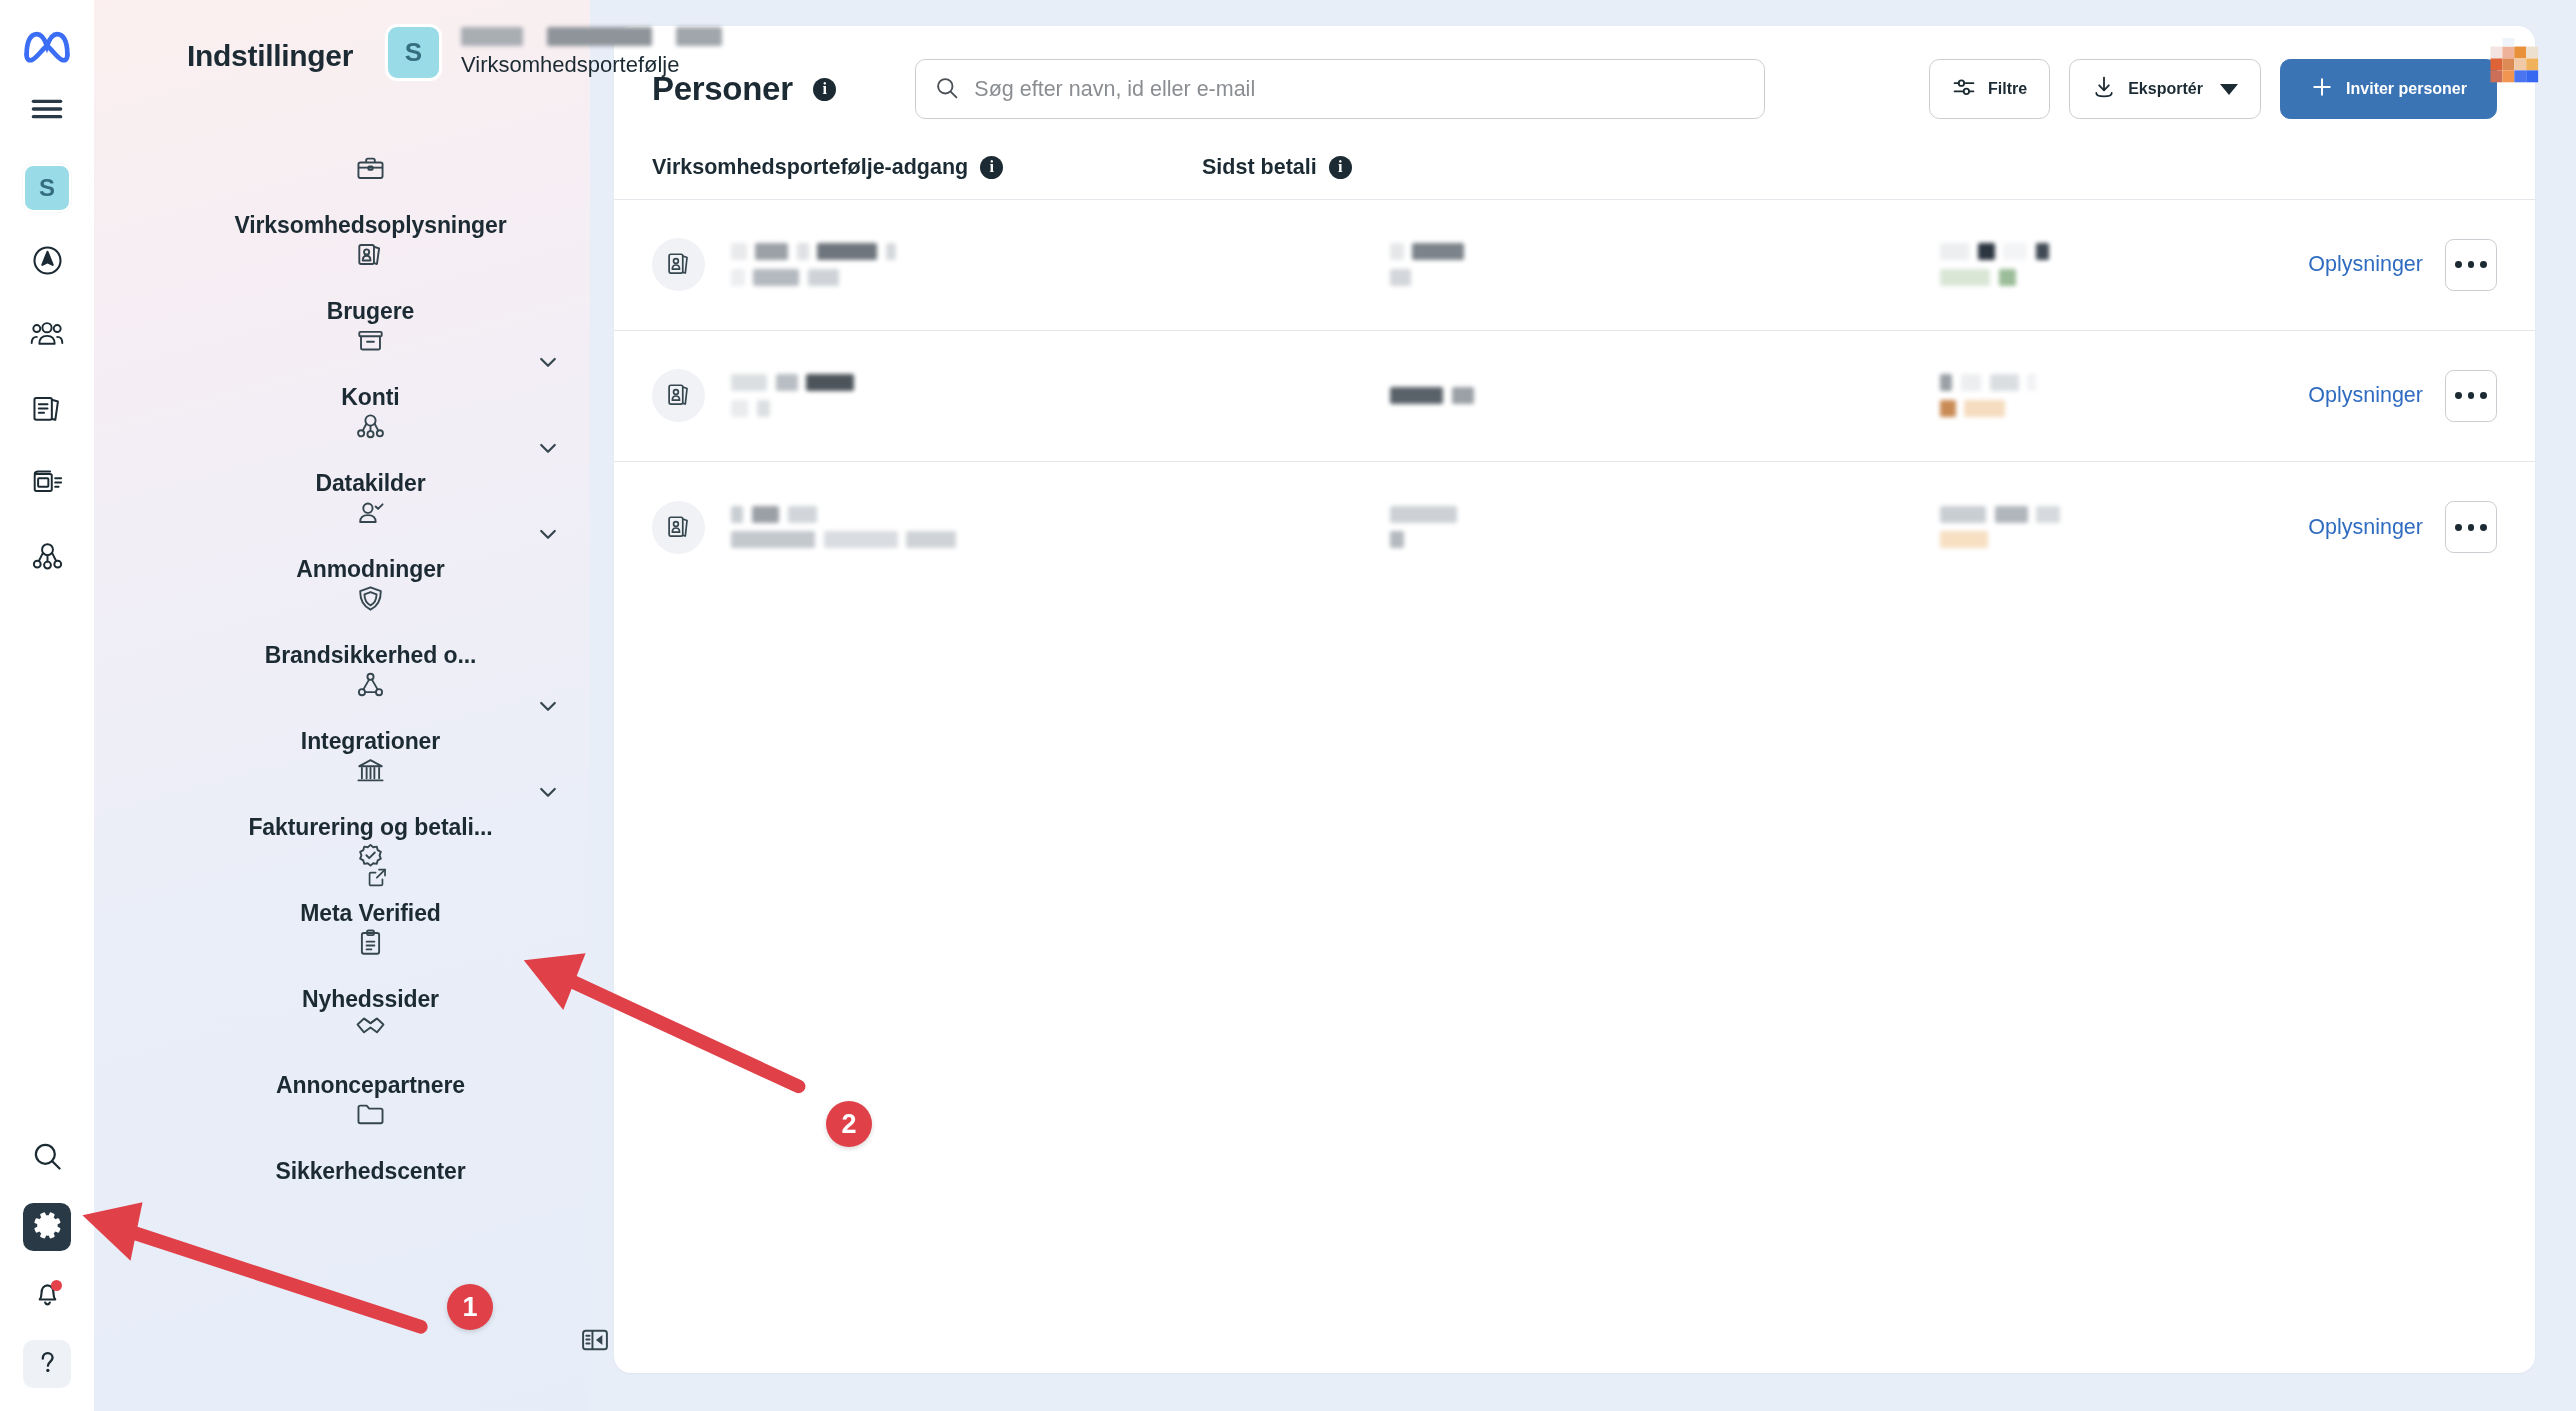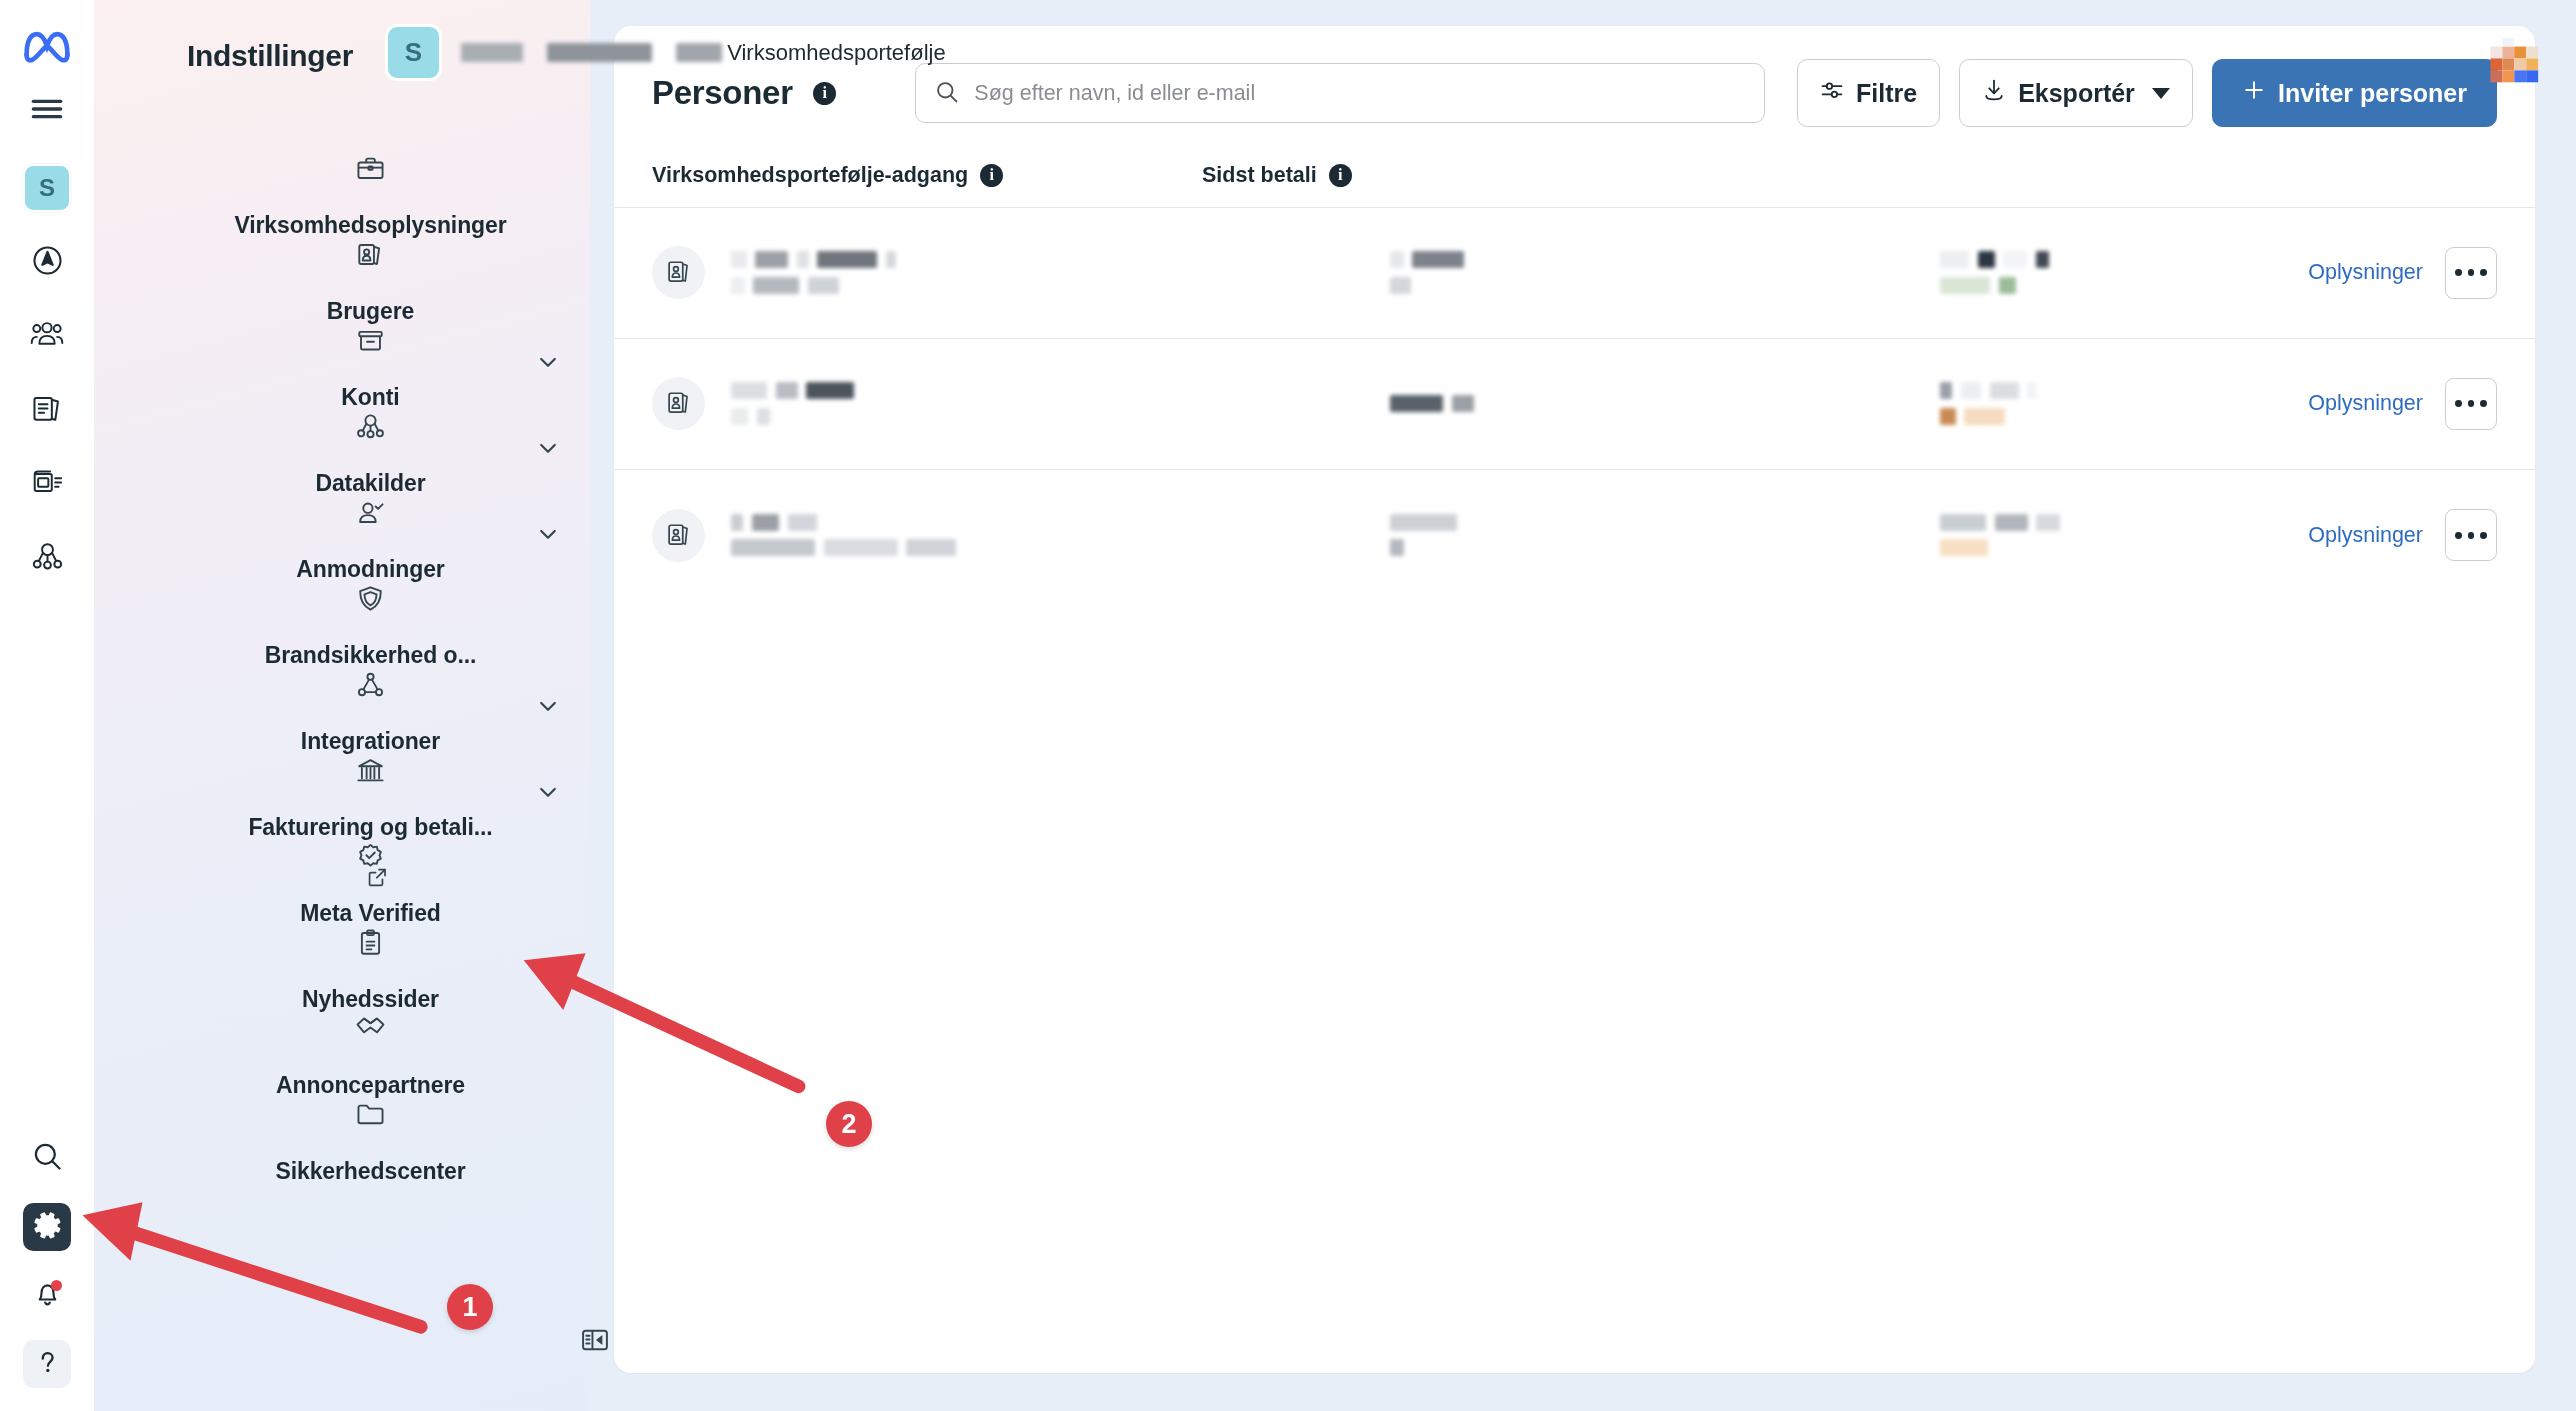--- a/index.html
+++ b/index.html
@@ -212,27 +212,27 @@
   }
   .search-input::placeholder { color: #8a8d91; }
 
   .head-actions {
     margin-left: auto;
     display: flex;
     align-items: center;
     gap: 19px;
   }
   .btn {
-    height: 68px;
+    height: 60px;
     border-radius: 10.3px;
     display: inline-flex;
     align-items: center;
     gap: 12px;
     padding: 0 22px;
-    font-size: 25px;
+    font-size: 16px;
     font-weight: 600;
     color: #1c2b33;
     background: #ffffff;
     border: 0.9px solid #c9ccd1;
     white-space: nowrap;
   }
   .btn-primary {
     background: #3b74b5;
     border-color: #3b74b5;
     color: #ffffff;
@@ -877,21 +877,21 @@
         </div>
       </div>
 
     </div>
   </div>
 
   <div style="position:absolute;left:385px;top:24px;display:flex;align-items:center;gap:19px;z-index:20;">
     <div style="width:57px;height:57px;border-radius:12px;background:#9adbe8;color:#356e80;font-size:26px;font-weight:700;display:flex;align-items:center;justify-content:center;border:3.4px solid #ffffff;">
       <span>S</span>
     </div>
-    <div style="display:flex;flex-direction:row;gap:5.2px;">
+    <div style="display:flex;flex-direction:column;gap:5.2px;">
       <div class="crumb-redact">
         <span class="rb" style="width:62px;height:19px;background:#a9aeb3"></span>
         <span class="rb" style="width:105px;height:19px;background:#8e949a"></span>
         <span class="rb" style="width:46px;height:19px;background:#a0a6ac"></span>
       </div>
       <div style="font-size:22px;color:#1c2b33;font-weight:400;">Virksomhedsportefølje</div>
     </div>
   </div>
 
   <div style="position:absolute;right:31px;top:38px;z-index:20;width:58px;height:46px;">

